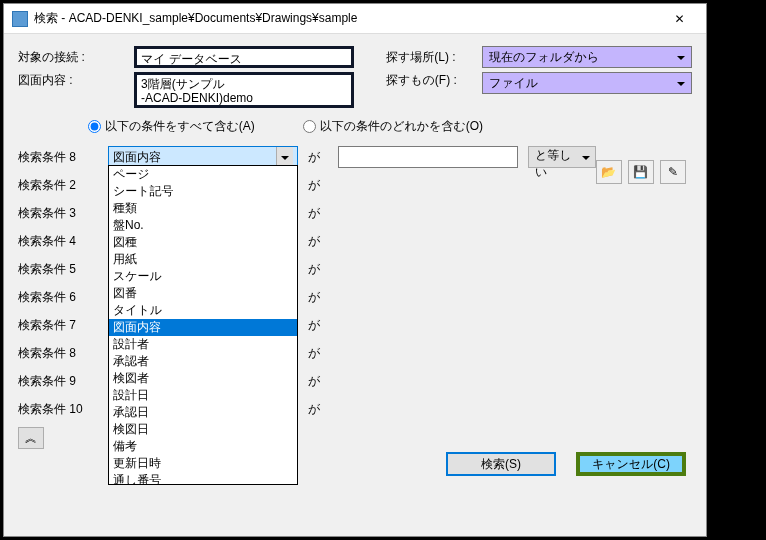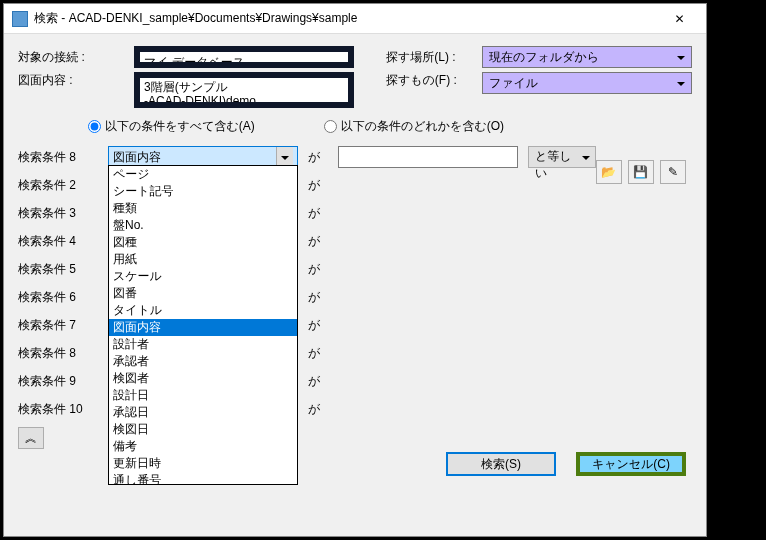--- a/index.html
+++ b/index.html
@@ -7,40 +7,40 @@
   .frame { width: 766px; height: 540px; background: #000; padding: 3px; }
   .window { width: 704px; height: 534px; background: #fff; border: 1px solid #888; display:flex; flex-direction:column; }
   .titlebar { height: 30px; display:flex; align-items:center; padding: 0 4px 0 8px; background:#fff; border-bottom:1px solid #ddd;}
   .titlebar .ticon { width:16px;height:16px;background:#5b9bd5;margin-right:6px;display:inline-block;border:1px solid #2e75b6;}
   .titlebar .ttext { flex:1; color:#000; font-size:12px; }
   .titlebar .close { width:45px;height:28px; display:flex;align-items:center;justify-content:center; font-size:14px; color:#000;}
   .body { flex:1; background:#f0f0f0; padding: 12px 14px; position:relative;}
   .row { display:flex; align-items:center; margin-bottom:4px; gap:6px;}
   .lbl { width: 110px; color:#000;}
   .lbl2 { width: 90px; color:#000;}
-  .dispfield { flex:1; background:#fff; border:6px solid #0f172a; height:22px; padding:2px 4px; white-space:pre; overflow:hidden;}
+  .dispfield { flex:1; background:#fff; border:3px solid #0f172a; height:22px; padding:2px 4px; white-space:pre; overflow:hidden;}
   .twoline { height:36px; line-height:1.2; padding:2px 4px;}
   .select { background:#c4b5fd; border:1px solid #767676; height:22px; padding:0 20px 0 6px; position:relative; display:flex;align-items:center; width:200px;}
   .select::after { content:""; position:absolute; right:6px; top:9px; border-left:4px solid transparent;border-right:4px solid transparent;border-top:4px solid #000;}
   .select.wide{width:210px;}
-  .radios{ display:flex; gap:69px; margin: 10px 0 8px 70px; align-items:center;}
+  .radios{ display:flex; gap:48px; margin: 10px 0 8px 70px; align-items:center;}
   .radio{ display:flex; align-items:center; gap:4px;}
   .radio input{margin:0;}
   .iconbtns{ position:absolute; right:20px; top:126px; display:flex; gap:6px;}
   .iconbtn{ width:26px;height:24px;background:#f0f0f0;border:1px solid #adadad;display:flex;align-items:center;justify-content:center;}
   .condgrid { margin-top:6px; position:relative;}
   .condrow { display:flex; align-items:center; height:28px; gap:10px;}
   .condlbl { width:80px; color:#000;}
   .condsel { width:190px; height:22px; border:1px solid #7a7a7a; background:#fff; position:relative; display:flex;align-items:center; padding:0 20px 0 4px;}
   .condsel.hl { background:#cce8ff; border:1px solid #0078d7;}
   .condsel::after{content:""; position:absolute; right:4px; top:0;bottom:0;width:16px;background:#e1e1e1;border-left:1px solid #adadad;}
   .condsel .chev{position:absolute;right:8px;top:9px;border-left:4px solid transparent;border-right:4px solid transparent;border-top:4px solid #000;z-index:3;}
   .ga { width:20px; color:#000;}
   .valinput{ width:180px; height:22px; border:1px solid #7a7a7a; background:#fff; padding:0 4px;}
-  .match { width:68px; height:22px; border:1px solid #adadad; background:#e1e1e1; position:relative; display:flex;align-items:center;padding:16px 18px 0 6px;}
+  .match { width:68px; height:22px; border:1px solid #adadad; background:#e1e1e1; position:relative; display:flex;padding:0 18px 0 6px;}
   .match::after{content:"";position:absolute;right:5px;top:9px;border-left:4px solid transparent;border-right:4px solid transparent;border-top:4px solid #000;}
   .dropdown { position:absolute; left:90px; top:22px; width:190px; background:#fff; border:1px solid #000; z-index:50; max-height:320px; overflow:hidden;}
   .dropdown .opt{ padding:1px 4px; line-height:1.25; white-space:nowrap;}
   .dropdown .opt.sel{ background:#0078d7; color:#fff;}
   .collapse{ width:26px;height:22px;border:1px solid #adadad;background:#e1e1e1;display:flex;align-items:center;justify-content:center;margin-top:4px;}
   .buttons{ position:absolute; right:20px; bottom:60px; display:flex; gap:20px;}
   .btn{ min-width:110px; height:24px; border:4px solid #4d7c0f; background:#7dd3fc; display:flex;align-items:center;justify-content:center; padding:0 10px;}
   .btn.primary{ border:2px solid #0078d7; background:#e1e1e1;}
 </style>
 </head>

